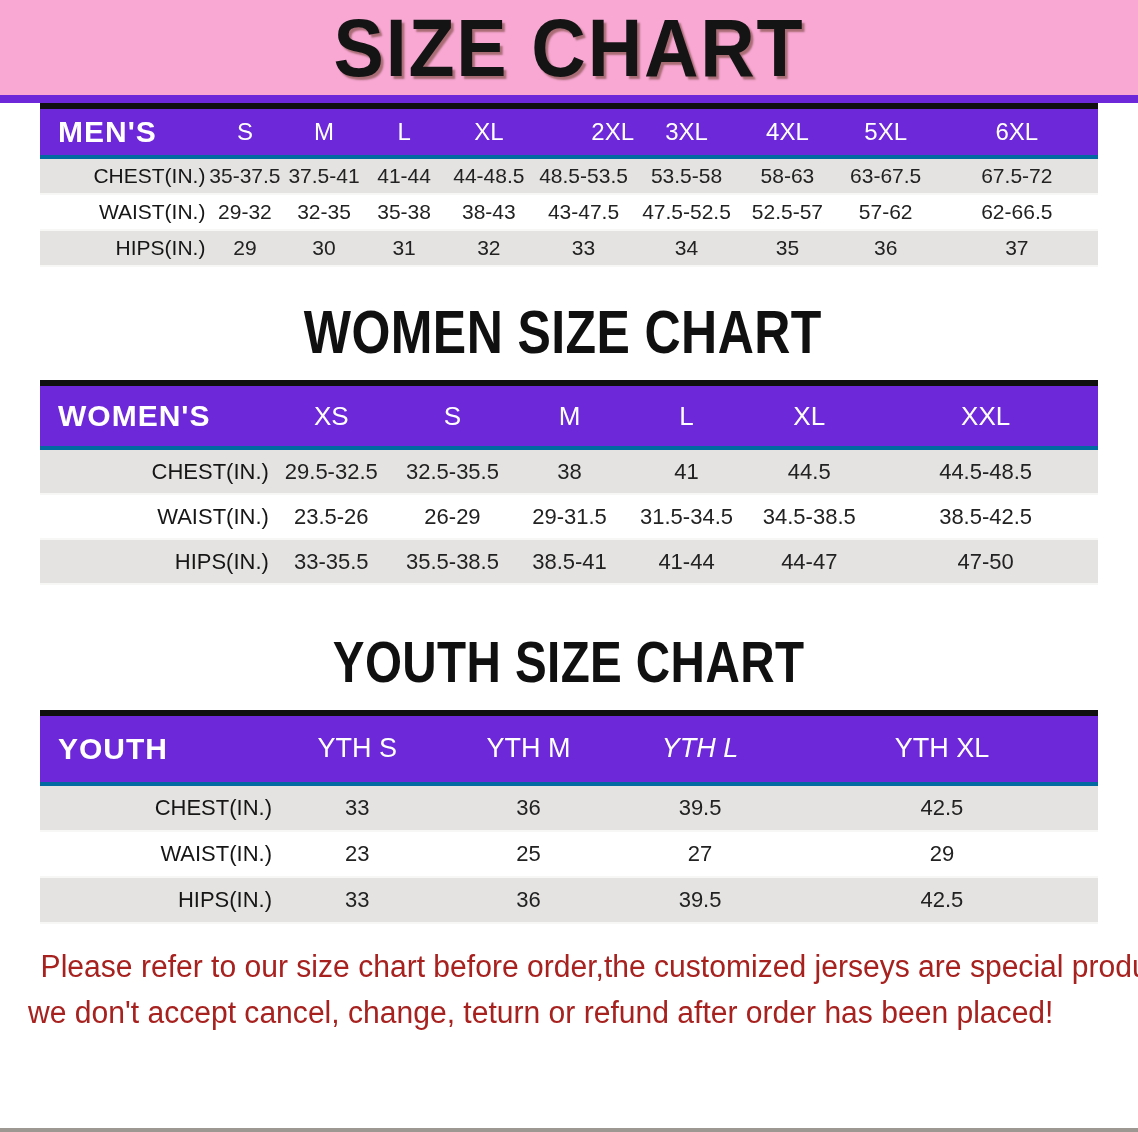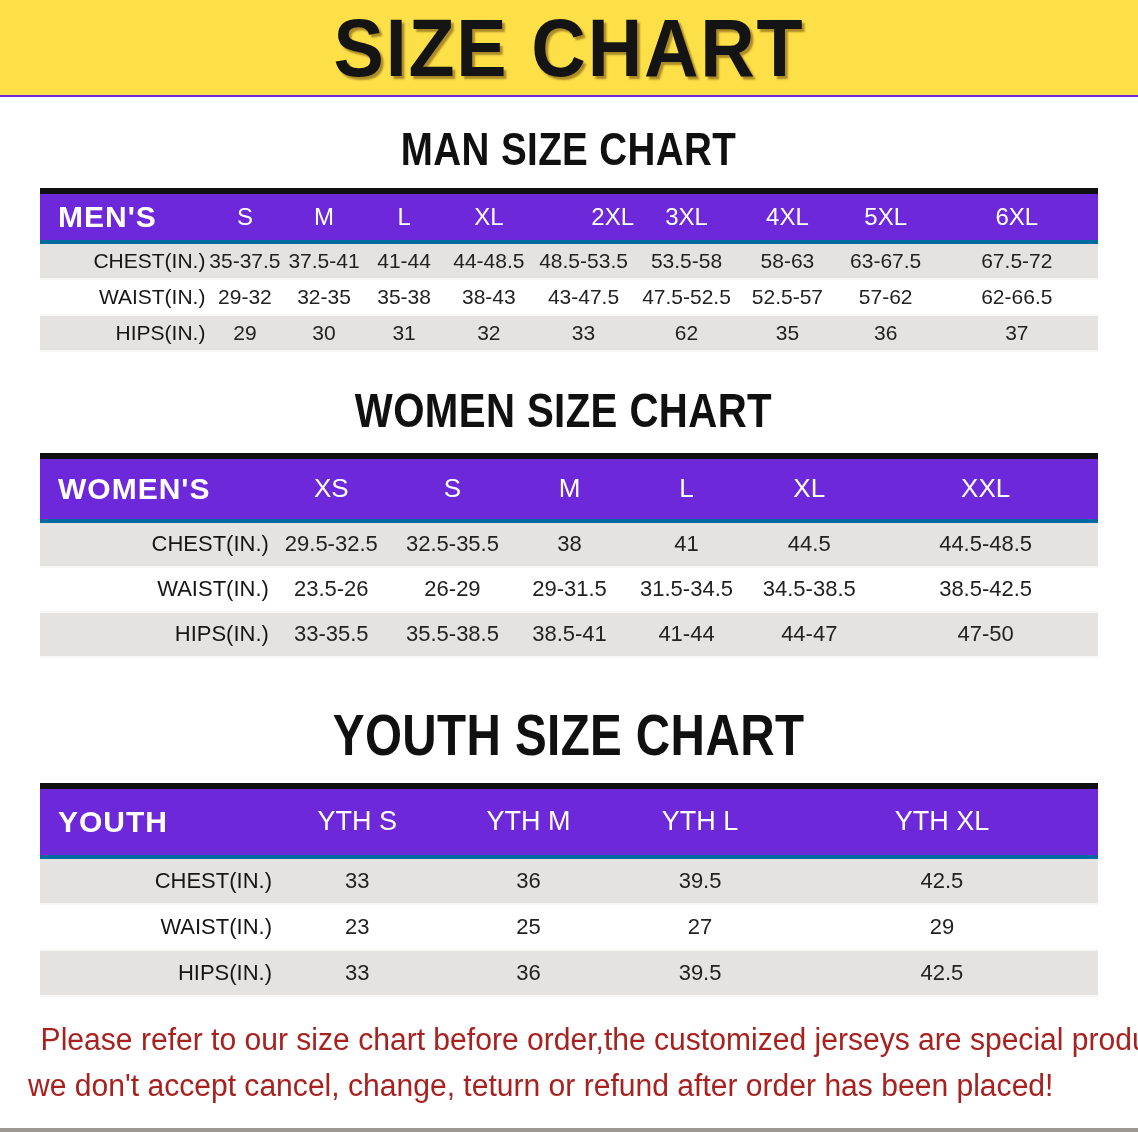--- a/index.html
+++ b/index.html
@@ -3,35 +3,35 @@
 <meta charset="utf-8">
 <style>
   html,body{margin:0;padding:0;}
   body{
     width:1138px;height:1132px;position:relative;overflow:hidden;
     background:#ffffff;
     font-family:"Liberation Sans","DejaVu Sans",sans-serif;
   }
   
   .banner{
-    height:95px;background:#fde047;border-bottom:2px solid #6d28d9;
+    height:95px;background:#f9a8d4;border-bottom:8px solid #6d28d9;
     display:flex;align-items:center;justify-content:center;
   }
   .banner-title{
     display:inline-block;
     font-size:82px;font-weight:bold;color:#141414;line-height:1;
     letter-spacing:2px;transform:scaleX(0.92);
     text-shadow:3px 3px 2px rgba(70,35,0,0.45);
     white-space:nowrap;
   }
   
   .sec-heading{text-align:center;font-weight:bold;color:#101010;line-height:1.05;}
   .sec-heading span{display:inline-block;transform:scaleX(0.82);white-space:nowrap;letter-spacing:0.5px;}
   .h-man{font-size:47px;margin:27px 0 15px 0;}
-  .h-women{font-size:49px;margin:33px 12px 16px 0;}
+  .h-women{font-size:61px;margin:33px 12px 16px 0;}
   .h-youth{font-size:58px;margin:47px 0 17px 0;}
   
   table.size-table{
     width:1058px;margin-left:40px;border-collapse:collapse;table-layout:fixed;
     border-top:6px solid #101010;border-bottom:1px solid #cfcecc;
   }
   table.size-table thead th{
     background:#6d28d9;color:#ffffff;font-weight:normal;text-align:center;
     border-top:2px solid #3b3b3b;border-bottom:4px solid #0369a1;
     padding:0;
@@ -68,42 +68,39 @@
   .t-women th:nth-child(4){width:11.2%;}
   .t-women th:nth-child(5){width:11.3%;}
   .t-women th:nth-child(6){width:12.3%;}
   .t-women th:nth-child(7){width:21.6%;}
   
   .t-youth thead th{height:66px;font-size:27px;}
   .t-youth tbody td{height:44px;font-size:22px;}
   .t-youth th:nth-child(1){width:20.6%;}
   .t-youth th:nth-child(2){width:16.4%;text-align:center;}
   .t-youth th:nth-child(3){width:16.5%;}
-  .t-youth th:nth-child(4){width:16.5%;}
+  .t-youth th:nth-child(4){width:16.5%;font-style:italic;}
   .t-youth th:nth-child(5){width:30.0%;}
   
   .disclaimer{
     margin:20px 0 0 28px;color:#A7211F;font-size:31px;line-height:46px;
     transform:scaleX(0.97);transform-origin:left center;white-space:nowrap;
   }
   .disclaimer .l1{padding-left:13px;}
   
   .bottom-strip{position:absolute;left:0;right:0;bottom:0;height:4px;background:#9e9893;}
 </style>
 </head>
 <body>
 
 <div class="banner">
   <span class="banner-title">SIZE CHART</span>
 </div>
 
 <div>
-  <div class="sec-heading h-man">
-    <span>MAN SIZE CHART</span>
-  </div>
   <table class="size-table t-men">
     <thead>
         <tr>
           <th class="tbl-label">MEN'S</th>
           <th>S</th>
           <th>M</th>
           <th>L</th>
           <th>XL</th>
           <th>2XL</th>
           <th>3XL</th>
@@ -137,21 +134,21 @@
           <td>57-62</td>
           <td>62-66.5</td>
         </tr>
         <tr>
           <td class="row-label">HIPS(IN.)</td>
           <td>29</td>
           <td>30</td>
           <td>31</td>
           <td>32</td>
           <td>33</td>
-          <td>62</td>
+          <td>34</td>
           <td>35</td>
           <td>36</td>
           <td>37</td>
         </tr>
       </tbody>
   </table>
 </div>
 
 <div>
   <div class="sec-heading h-women">

